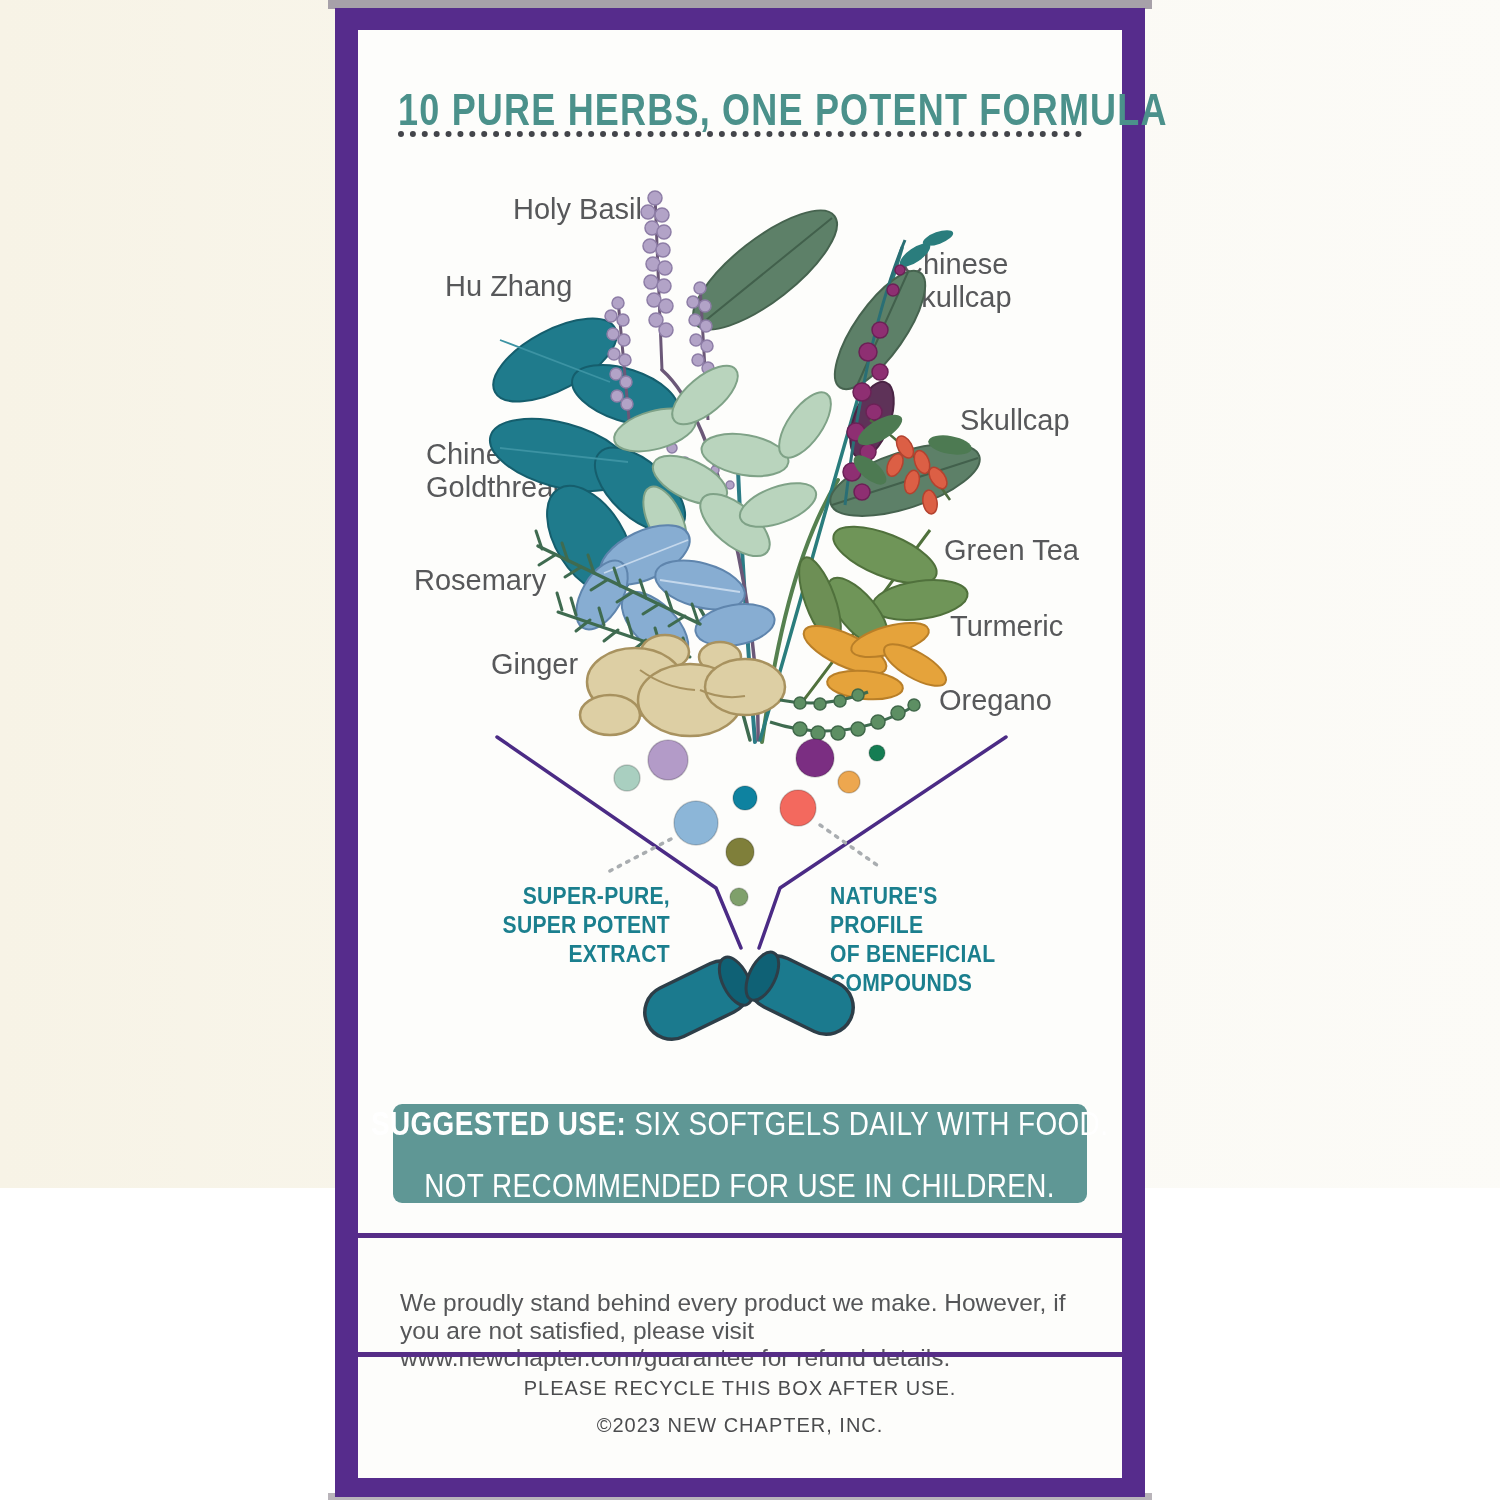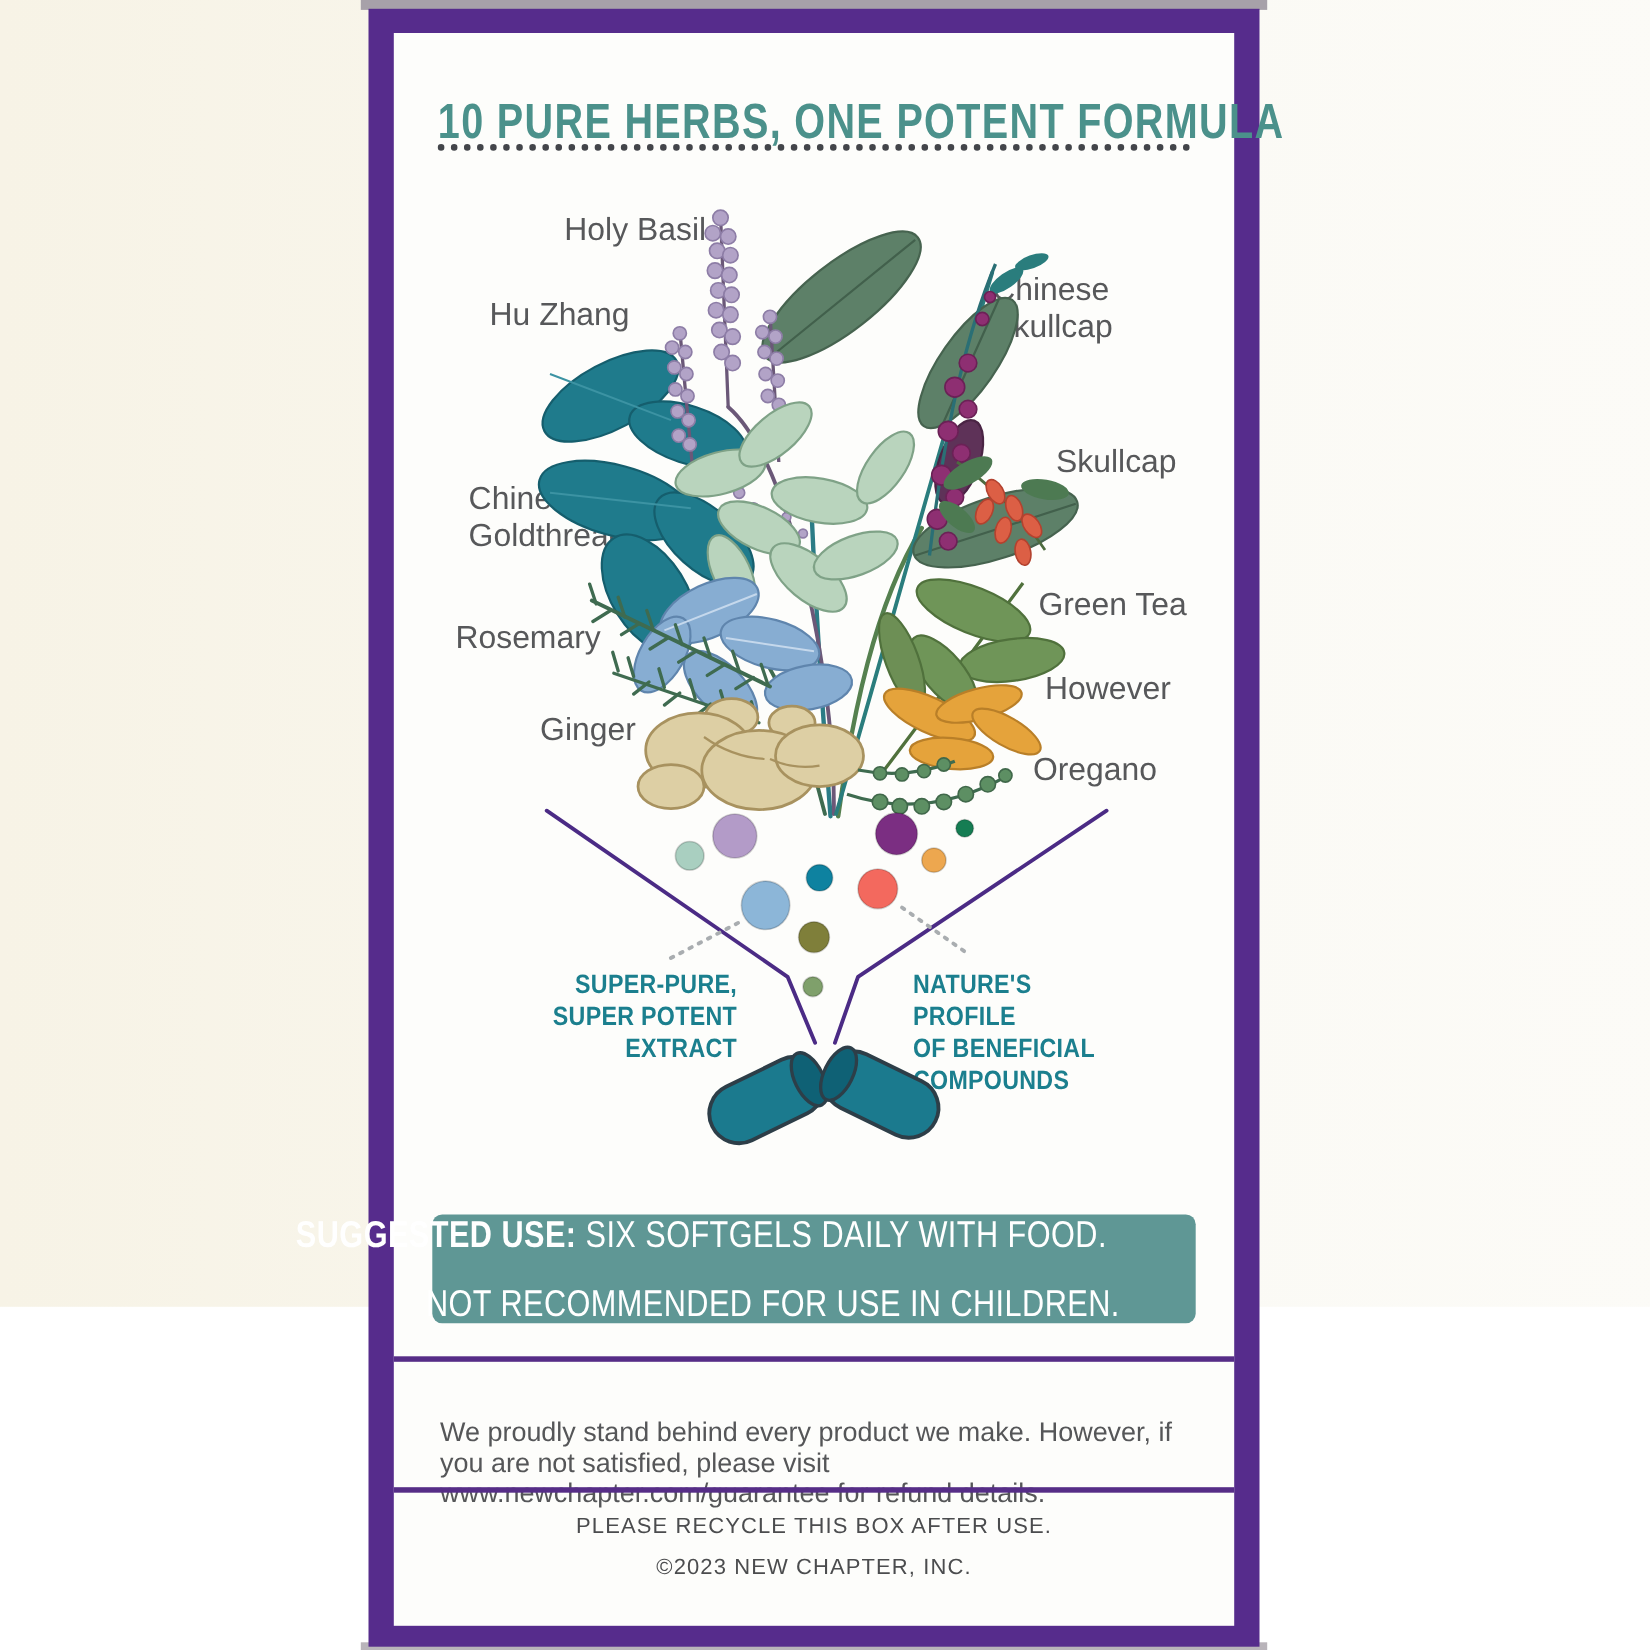--- a/index.html
+++ b/index.html
@@ -19,21 +19,21 @@
 
   .herb-label{position:absolute;color:#57585a;font-size:29px;line-height:33px;
     white-space:pre-line;}
   .funnel-caption{position:absolute;color:#1b7f8e;font-size:24px;line-height:29px;
     font-weight:700;white-space:pre-line;letter-spacing:.3px;transform:scaleX(.88);}
   .cap-left{transform-origin:right center;text-align:right;}
   .cap-right{transform-origin:left center;text-align:left;}
 
   .banner{position:absolute;left:393px;top:1104px;width:694px;height:99px;
     background:#5f9795;border-radius:9px;display:flex;flex-direction:column;
-    justify-content:center;align-items:flex-end;row-gap:18px;}
+    justify-content:center;align-items:center;row-gap:18px;}
   .banner-line{color:#ffffff;font-size:34px;line-height:44px;font-weight:400;
     letter-spacing:.5px;white-space:nowrap;transform:scaleX(.82);transform-origin:center;}
   .banner-line b{font-weight:700;}
 
   .rule{position:absolute;left:358px;width:764px;height:5px;background:#562d87;}
   .guarantee-heading{position:absolute;left:358px;top:1248px;width:764px;text-align:center;
     color:#542c88;font-size:36px;font-weight:700;letter-spacing:1px;white-space:nowrap;}
   .guarantee-heading>span{display:inline-block;transform:scaleX(.85);transform-origin:center;}
   .guarantee-body{position:absolute;left:400px;top:1289px;width:680px;text-align:left;
     color:#555658;font-size:24.5px;line-height:27.5px;}
@@ -58,21 +58,21 @@
   <div class="herb-label" style="left:513px;top:193px;text-align:right;">Holy Basil</div>
   <div class="herb-label" style="left:445px;top:270px;">Hu Zhang</div>
   <div class="herb-label" style="left:426px;top:438px;">Chinese
 Goldthread</div>
   <div class="herb-label" style="left:414px;top:564px;">Rosemary</div>
   <div class="herb-label" style="left:491px;top:648px;">Ginger</div>
   <div class="herb-label" style="left:902px;top:248px;">Chinese
 Skullcap</div>
   <div class="herb-label" style="left:960px;top:404px;">Skullcap</div>
   <div class="herb-label" style="left:944px;top:534px;">Green Tea</div>
-  <div class="herb-label" style="left:950px;top:610px;">However</div>
+  <div class="herb-label" style="left:950px;top:610px;">Turmeric</div>
   <div class="herb-label" style="left:919px;top:684px;margin-left:20px;">Oregano</div>
 
   <div class="funnel-caption cap-left" style="left:470px;top:881px;width:200px;">SUPER-PURE,
 SUPER POTENT
 EXTRACT</div>
   <div class="funnel-caption cap-right" style="left:830px;top:881px;width:220px;">NATURE'S PROFILE
 OF BENEFICIAL
 COMPOUNDS</div>
 
   <svg viewBox="358 140 764 960">

